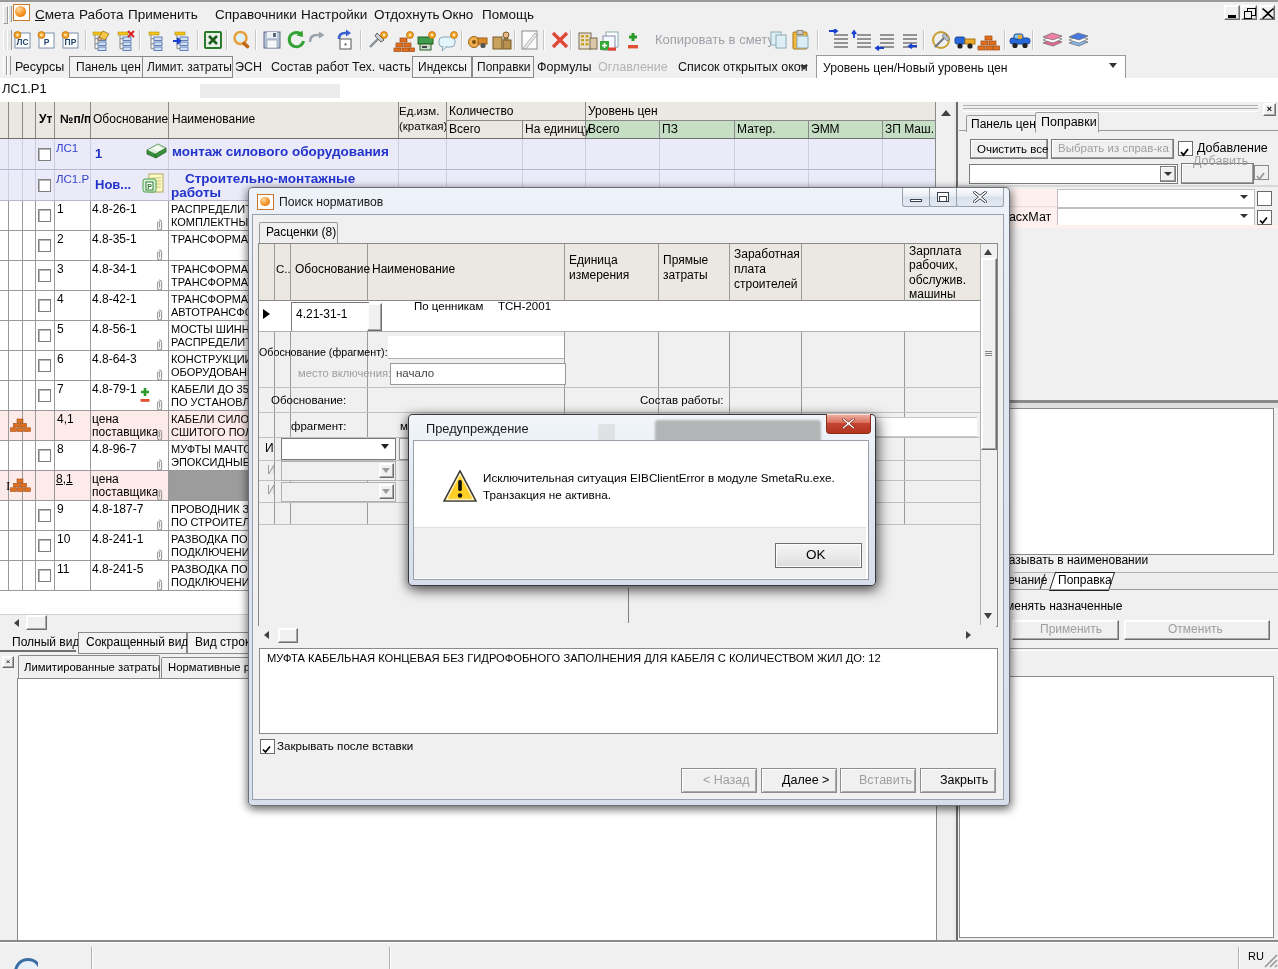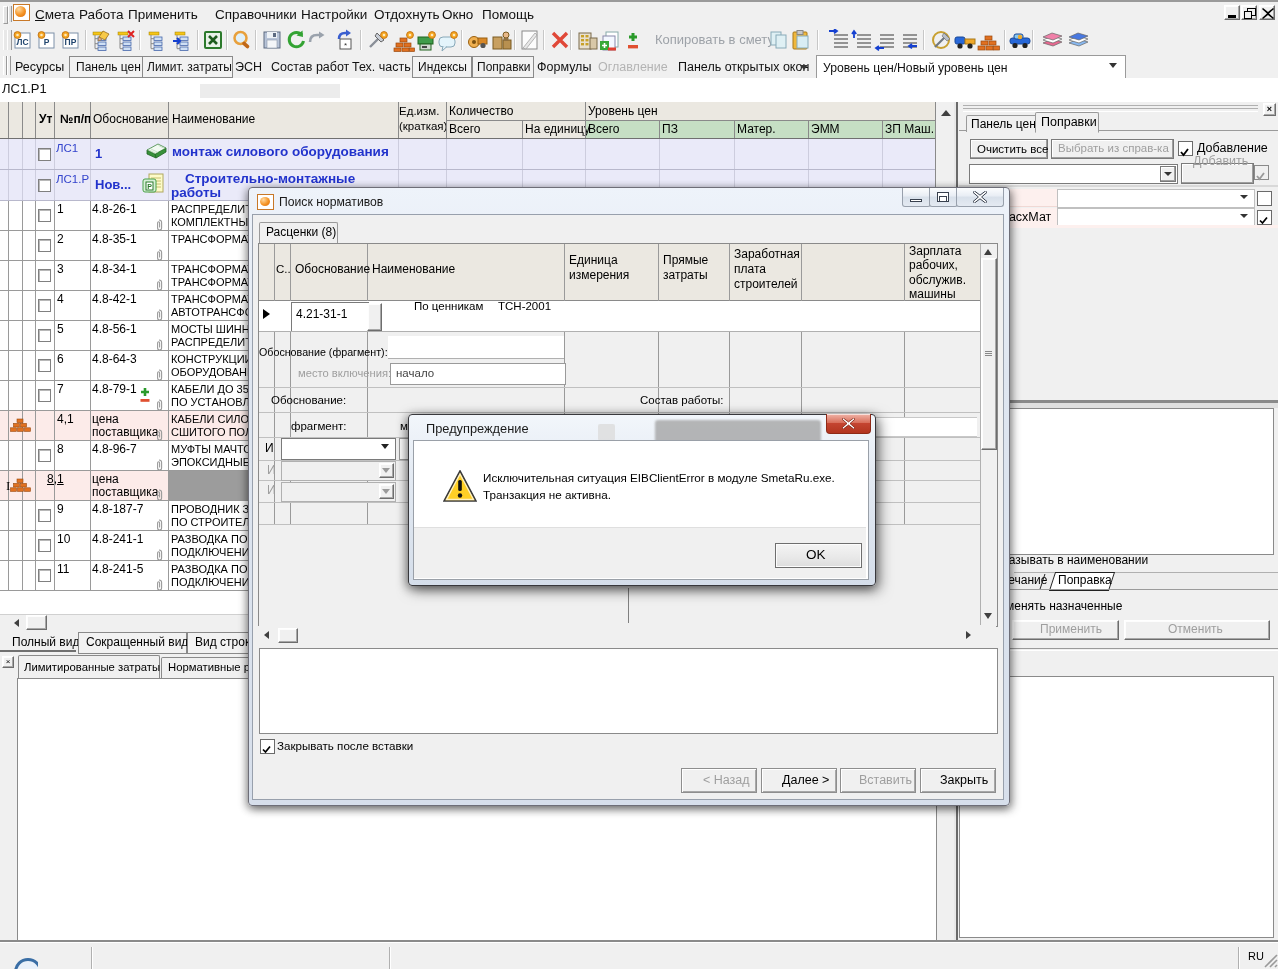--- a/index.html
+++ b/index.html
@@ -303,21 +303,21 @@
 <div style="position:absolute;left:147px;top:61px;font-size:12px;color:#111;white-space:nowrap;line-height:1.15;">Лимит. затраты</div>
 <div style="position:absolute;left:235px;top:60px;font-size:12.5px;color:#111;white-space:nowrap;line-height:1.15;">ЭСН</div>
 <div style="position:absolute;left:271px;top:60px;font-size:12.5px;color:#111;white-space:nowrap;line-height:1.15;">Состав работ</div>
 <div style="position:absolute;left:352px;top:60px;font-size:12.5px;color:#111;white-space:nowrap;line-height:1.15;">Тех. часть</div>
 <div style="position:absolute;left:412px;top:56px;width:58px;height:20px;border:1px solid #8a8a8a;background:#f2f2f2;"></div>
 <div style="position:absolute;left:418px;top:61px;font-size:12px;color:#111;white-space:nowrap;line-height:1.15;">Индексы</div>
 <div style="position:absolute;left:472px;top:56px;width:60px;height:20px;border:1px solid #8a8a8a;background:#f2f2f2;"></div>
 <div style="position:absolute;left:477px;top:61px;font-size:12px;color:#111;white-space:nowrap;line-height:1.15;">Поправки</div>
 <div style="position:absolute;left:537px;top:60px;font-size:12.5px;color:#111;white-space:nowrap;line-height:1.15;">Формулы</div>
 <div style="position:absolute;left:598px;top:60px;font-size:12.5px;color:#b4b4b4;white-space:nowrap;line-height:1.15;">Оглавление</div>
-<div style="position:absolute;left:678px;top:60px;font-size:12.5px;color:#111;white-space:nowrap;line-height:1.15;">Панель открытых окон</div>
+<div style="position:absolute;left:678px;top:60px;font-size:12.5px;color:#111;white-space:nowrap;line-height:1.15;">Список открытых окон</div>
 <div style="position:absolute;left:800px;top:65px;width:0px;height:0px;border-left:4px solid transparent;border-right:4px solid transparent;border-top:5px solid #333;"></div>
 <div style="position:absolute;left:816px;top:55px;width:308px;height:22px;background:#fff;border:1px solid #9a9a9a;"></div>
 <div style="position:absolute;left:823px;top:61px;font-size:12.2px;color:#111;white-space:nowrap;line-height:1.15;">Уровень цен/Новый уровень цен</div>
 <div style="position:absolute;left:1109px;top:63px;width:0px;height:0px;border-left:4px solid transparent;border-right:4px solid transparent;border-top:5px solid #333;"></div>
 <div style="position:absolute;left:0px;top:78px;width:1278px;height:24px;background:#fff;"></div>
 <div style="position:absolute;left:200px;top:84px;width:140px;height:14px;background:#ececec;"></div>
 <div style="position:absolute;left:2px;top:82px;font-size:13px;color:#111;white-space:nowrap;line-height:1.15;">ЛС1.Р1</div>
 <div style="position:absolute;left:0px;top:102px;width:935px;height:514px;background:#fff;border-top:1px solid #707070;"></div>
 <div style="position:absolute;left:0px;top:102px;width:935px;height:37px;background:#ebe8e1;"></div>
 <div style="position:absolute;left:585px;top:120px;width:74px;height:19px;background:#c6dfc4;"></div>
@@ -655,21 +655,21 @@
 <div style="position:absolute;left:10px;top:478px;width:22px;height:16px;"><svg width="22" height="16" viewBox="0 0 22 16">
         <g stroke="#9a4a10" stroke-width="0.6" fill="#e07020">
           <rect x="7" y="1" width="6" height="3.6"></rect>
           <rect x="3.5" y="5.4" width="6" height="3.6"></rect>
           <rect x="10.5" y="5.4" width="6" height="3.6"></rect>
           <rect x="0.5" y="9.8" width="6" height="3.6"></rect>
           <rect x="7.5" y="9.8" width="6" height="3.6"></rect>
           <rect x="14.5" y="9.8" width="6" height="3.6"></rect>
         </g>
       </svg></div>
-<div style="position:absolute;left:47px;top:473px;font-size:12px;color:#000;white-space:nowrap;line-height:1.15;text-decoration:underline;">8,1</div>
+<div style="position:absolute;left:56px;top:473px;font-size:12px;color:#000;white-space:nowrap;line-height:1.15;text-decoration:underline;">8,1</div>
 <div style="position:absolute;left:92px;top:473px;font-size:12px;color:#000;white-space:nowrap;line-height:1.15;">цена</div>
 <div style="position:absolute;left:92px;top:486px;font-size:12px;color:#000;white-space:nowrap;line-height:1.15;">поставщика</div>
 <div style="position:absolute;left:155px;top:487px;width:8px;height:12px;"><svg width="8" height="12" viewBox="0 0 8 12">
         <path d="M4 1 C6 1 6.6 2 6.6 3.5 L6.6 9 C6.6 10.5 5.8 11 4.6 11 C3.4 11 2.6 10.5 2.6 9 L2.6 4 C2.6 3.2 3 2.8 3.6 2.8 C4.2 2.8 4.6 3.2 4.6 4 L4.6 8.6" stroke="#9a9a9a" stroke-width="1.1" fill="none"></path>
       </svg></div>
 <div style="position:absolute;left:169px;top:471px;width:766px;height:29px;background:#9c9c9c;"></div>
 <div style="position:absolute;left:6px;top:479px;font-size:13px;color:#000;white-space:nowrap;line-height:1.15;font-family:'Liberation Serif',serif;">I</div>
 <div style="position:absolute;left:0px;top:501px;width:935px;height:30px;background:#ffffff;"></div>
 <div style="position:absolute;left:8px;top:501px;width:1px;height:30px;background:#9a9a9a;"></div>
 <div style="position:absolute;left:22px;top:501px;width:1px;height:30px;background:#9a9a9a;"></div>
@@ -956,20 +956,21 @@
 <div style="position:absolute;left:736px;top:62px;width:0px;height:0px;border-left:4px solid transparent;border-right:4px solid transparent;border-bottom:6px solid #404040;"></div>
 <div style="position:absolute;left:736px;top:426px;width:0px;height:0px;border-left:4px solid transparent;border-right:4px solid transparent;border-top:6px solid #404040;"></div>
 <div class="bev" style="position:absolute;left:733px;top:71px;width:14px;height:190px;">
         <div style="position:absolute;left:3px;top:92px;width:7px;height:1px;background:#888;box-shadow:0 2px 0 #888,0 4px 0 #888;"></div>
       </div>
 <div style="position:absolute;left:10px;top:439px;width:738px;height:19px;background:#f0f0f0;"></div>
 <div style="position:absolute;left:16px;top:444px;width:0px;height:0px;border-top:4px solid transparent;border-bottom:4px solid transparent;border-right:5px solid #404040;"></div>
 <div class="bev" style="position:absolute;left:30px;top:441px;width:18px;height:13px;"></div>
 <div style="position:absolute;left:718px;top:444px;width:0px;height:0px;border-top:4px solid transparent;border-bottom:4px solid transparent;border-left:5px solid #404040;"></div>
 <div style="position:absolute;left:11px;top:461px;width:737px;height:84px;background:#fff;border:1px solid #8a8a8a;"></div>
+<div style="position:absolute;left:19px;top:465px;font-size:11.2px;color:#000;white-space:nowrap;line-height:1.15;">МУФТА КАБЕЛЬНАЯ КОНЦЕВАЯ БЕЗ ГИДРОФОБНОГО ЗАПОЛНЕНИЯ ДЛЯ КАБЕЛЯ С КОЛИЧЕСТВОМ ЖИЛ ДО: 12</div>
 <div style="position:absolute;left:12px;top:552px;width:13px;height:13px;background:#fff;border:1px solid #6a6a6a;"></div>
 <div style="position:absolute;left:14px;top:553px;width:9px;height:9px;"><svg width="9" height="9">
           <path d="M1 4.5 L3.5 7 L8 1.5" stroke="#000" stroke-width="1.7" fill="none"></path>
         </svg></div>
 <div style="position:absolute;left:29px;top:552px;font-size:11.6px;color:#000;white-space:nowrap;line-height:1.15;">Закрывать после вставки</div>
 <div style="position:absolute;left:433px;top:581px;width:74px;height:23px;background:#f0f0f0;border:1px solid #8e8e8e;box-shadow:inset 1px 1px 0 #ffffff, inset -1px -1px 0 #a8a8a8;"></div>
 <div style="position:absolute;left:455px;top:586px;font-size:12.5px;color:#9e9e9e;white-space:nowrap;line-height:1.15;">&lt; Назад</div>
 <div style="position:absolute;left:513px;top:581px;width:74px;height:23px;background:#f0f0f0;border:1px solid #8e8e8e;box-shadow:inset 1px 1px 0 #ffffff, inset -1px -1px 0 #a8a8a8;"></div>
 <div style="position:absolute;left:534px;top:586px;font-size:12.5px;color:#000;white-space:nowrap;line-height:1.15;">Далее &gt;</div>
 <div style="position:absolute;left:592px;top:581px;width:74px;height:23px;background:#f0f0f0;border:1px solid #8e8e8e;box-shadow:inset 1px 1px 0 #ffffff, inset -1px -1px 0 #a8a8a8;"></div>

